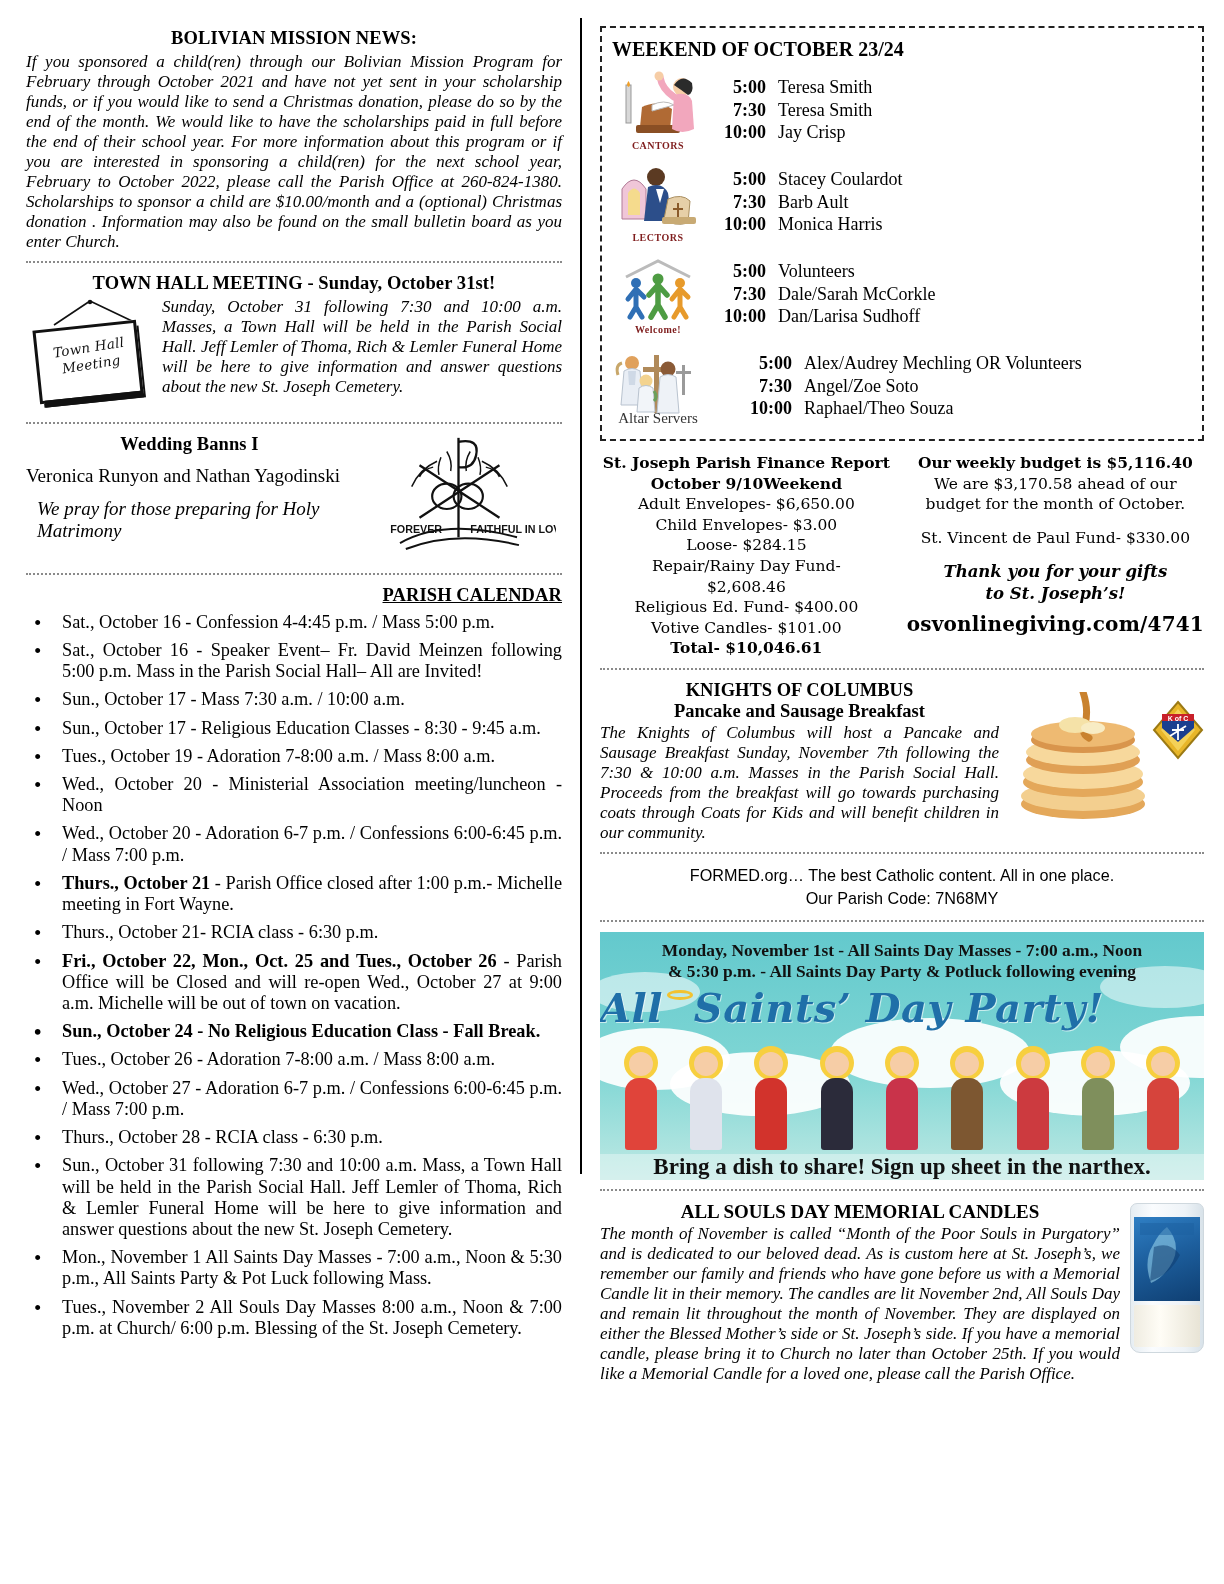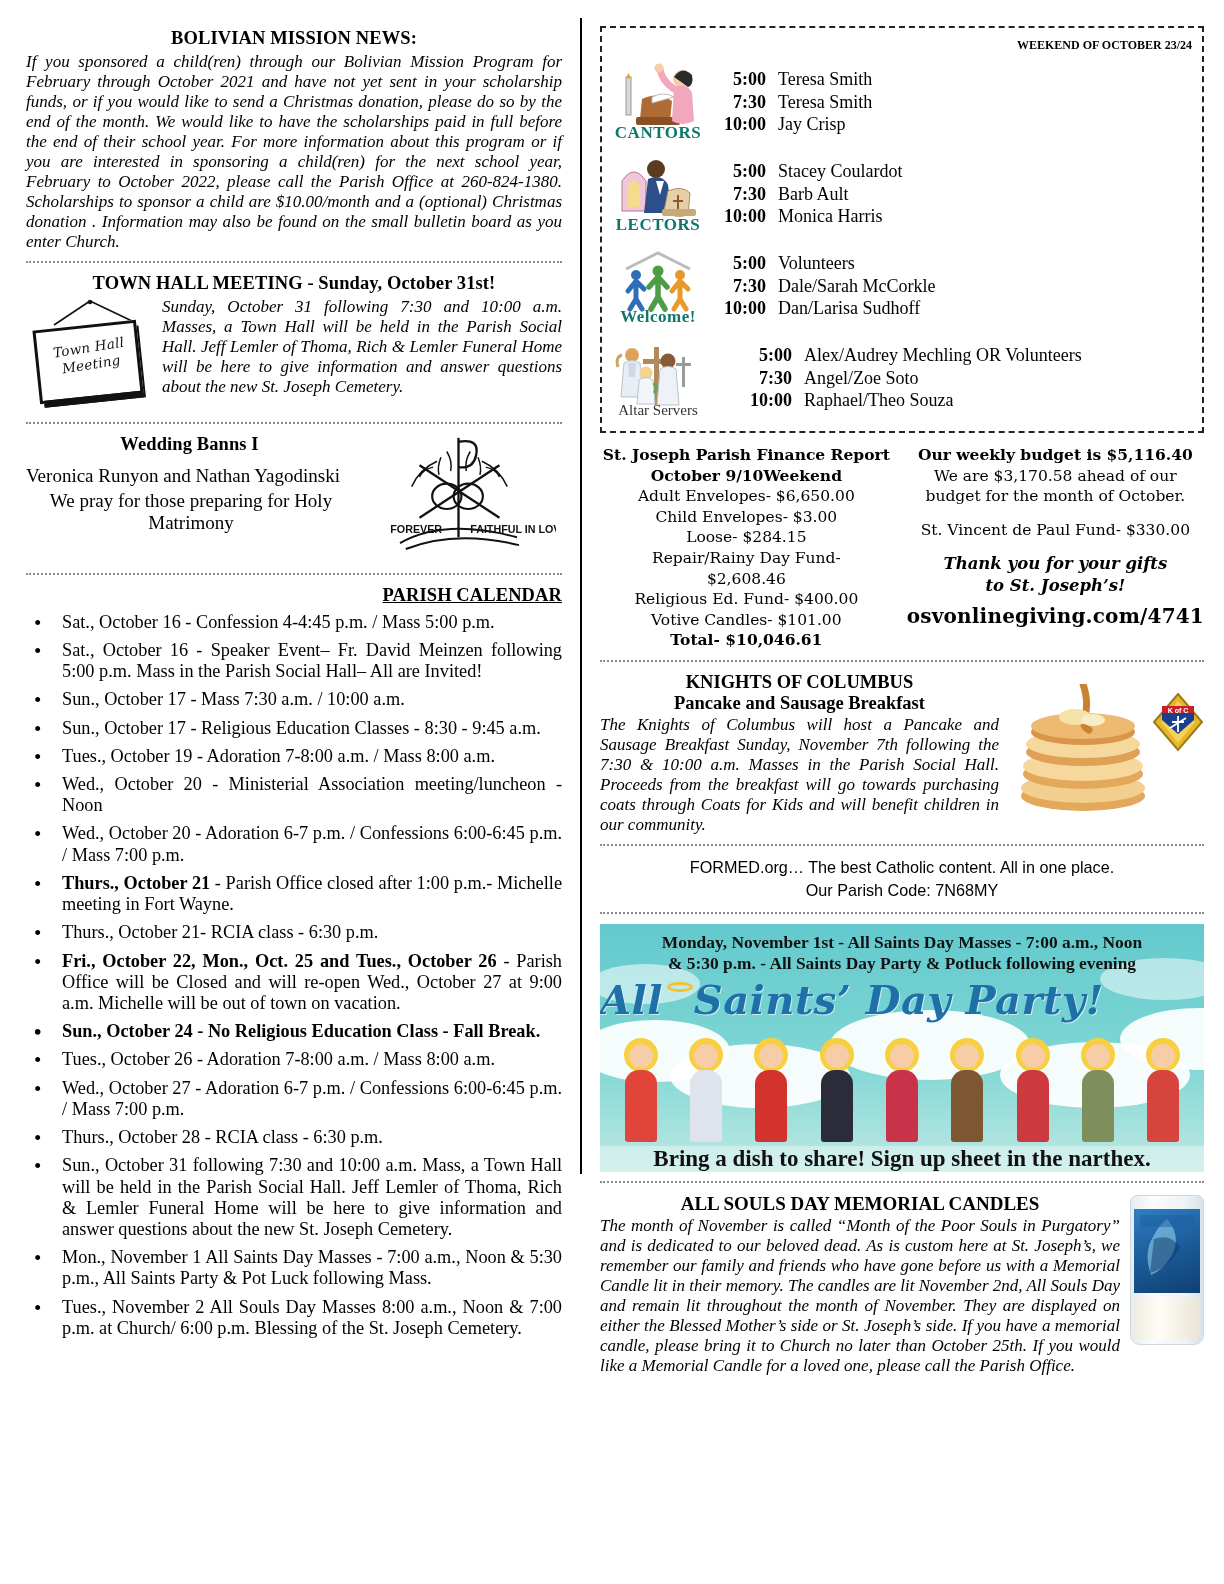--- a/index.html
+++ b/index.html
@@ -39,44 +39,44 @@
   }
   .th-txt { position:absolute; left:14px; top:40px; width:92px; transform:rotate(-9deg);
             font-family:"DejaVu Serif", serif; font-style:italic; font-size:13.5px; line-height:1.25;
             color:#111; text-align:center; letter-spacing:.3px; }
   .th-wire { position:absolute; left:10px; top:0; width:100px; height:30px; }
 
   
   .wed-wrap { overflow:hidden; position:relative; min-height:130px; }
   .wed-logo { float:right; width:195px; height:125px; margin:-6px 6px 0 8px; }
   .wed-names { font-size:19px; margin:10px 0 0; }
-  .wed-pray { font-size:19px; text-align:center; margin:3px; padding-right:190px; line-height:1.15; }
+  .wed-pray { font-style:italic; font-size:19px; margin:11px; padding-right:190px; line-height:1.15; }
 
   
   ul.cal { list-style:none; margin:6px 0 0; padding:0; }
   ul.cal li {
     position:relative; padding-left:36px; margin-bottom:7px;
     font-size:18.3px; line-height:1.16; text-align:justify; text-justify:inter-word;
   }
   ul.cal li:before {
     content:"\2022"; position:absolute; left:8px; top:-2px; font-size:21px; line-height:1.25;
   }
   ul.cal li b { font-weight:bold; }
   li.allbold { font-weight:bold; }
 
   
   .sched-box { border:2px dashed #222; padding:8px 10px 10px; }
-  .sched-title { text-align:right; font-weight:bold; font-size:12px; margin:2px 0 10px; }
+  .sched-title { text-align:left; font-weight:bold; font-size:20px; margin:2px 0 10px; }
   .sched-row { display:flex; align-items:center; margin-bottom:14px; }
   .sched-row:last-child { margin-bottom:4px; }
   .sched-art { width:92px; flex:0 0 92px; position:relative; height:78px; }
   .sched-art .caption {
     position:absolute; bottom:-2px; left:0; width:100%; text-align:center;
-    font-family:"Liberation Serif", serif; font-weight:bold; font-size:17px;
-    color:#0f766e; letter-spacing:.5px;
+    font-family:"Liberation Serif", serif; font-weight:bold; font-size:10px;
+    color:#7f1d1d; letter-spacing:.5px;
   }
   .sched-art.altar .caption { color:#333; font-size:15px; font-weight:normal; letter-spacing:0; }
   .sched-list { flex:1; }
   .sched-line { display:flex; font-size:18px; line-height:1.26; }
   .sched-time { font-weight:bold; width:62px; text-align:right; margin-right:12px; }
   .sched-name { }
   .sched-row.altar .sched-time { width:74px; }
   .sched-row.altar .sched-list { margin-left:14px; }
 
   

